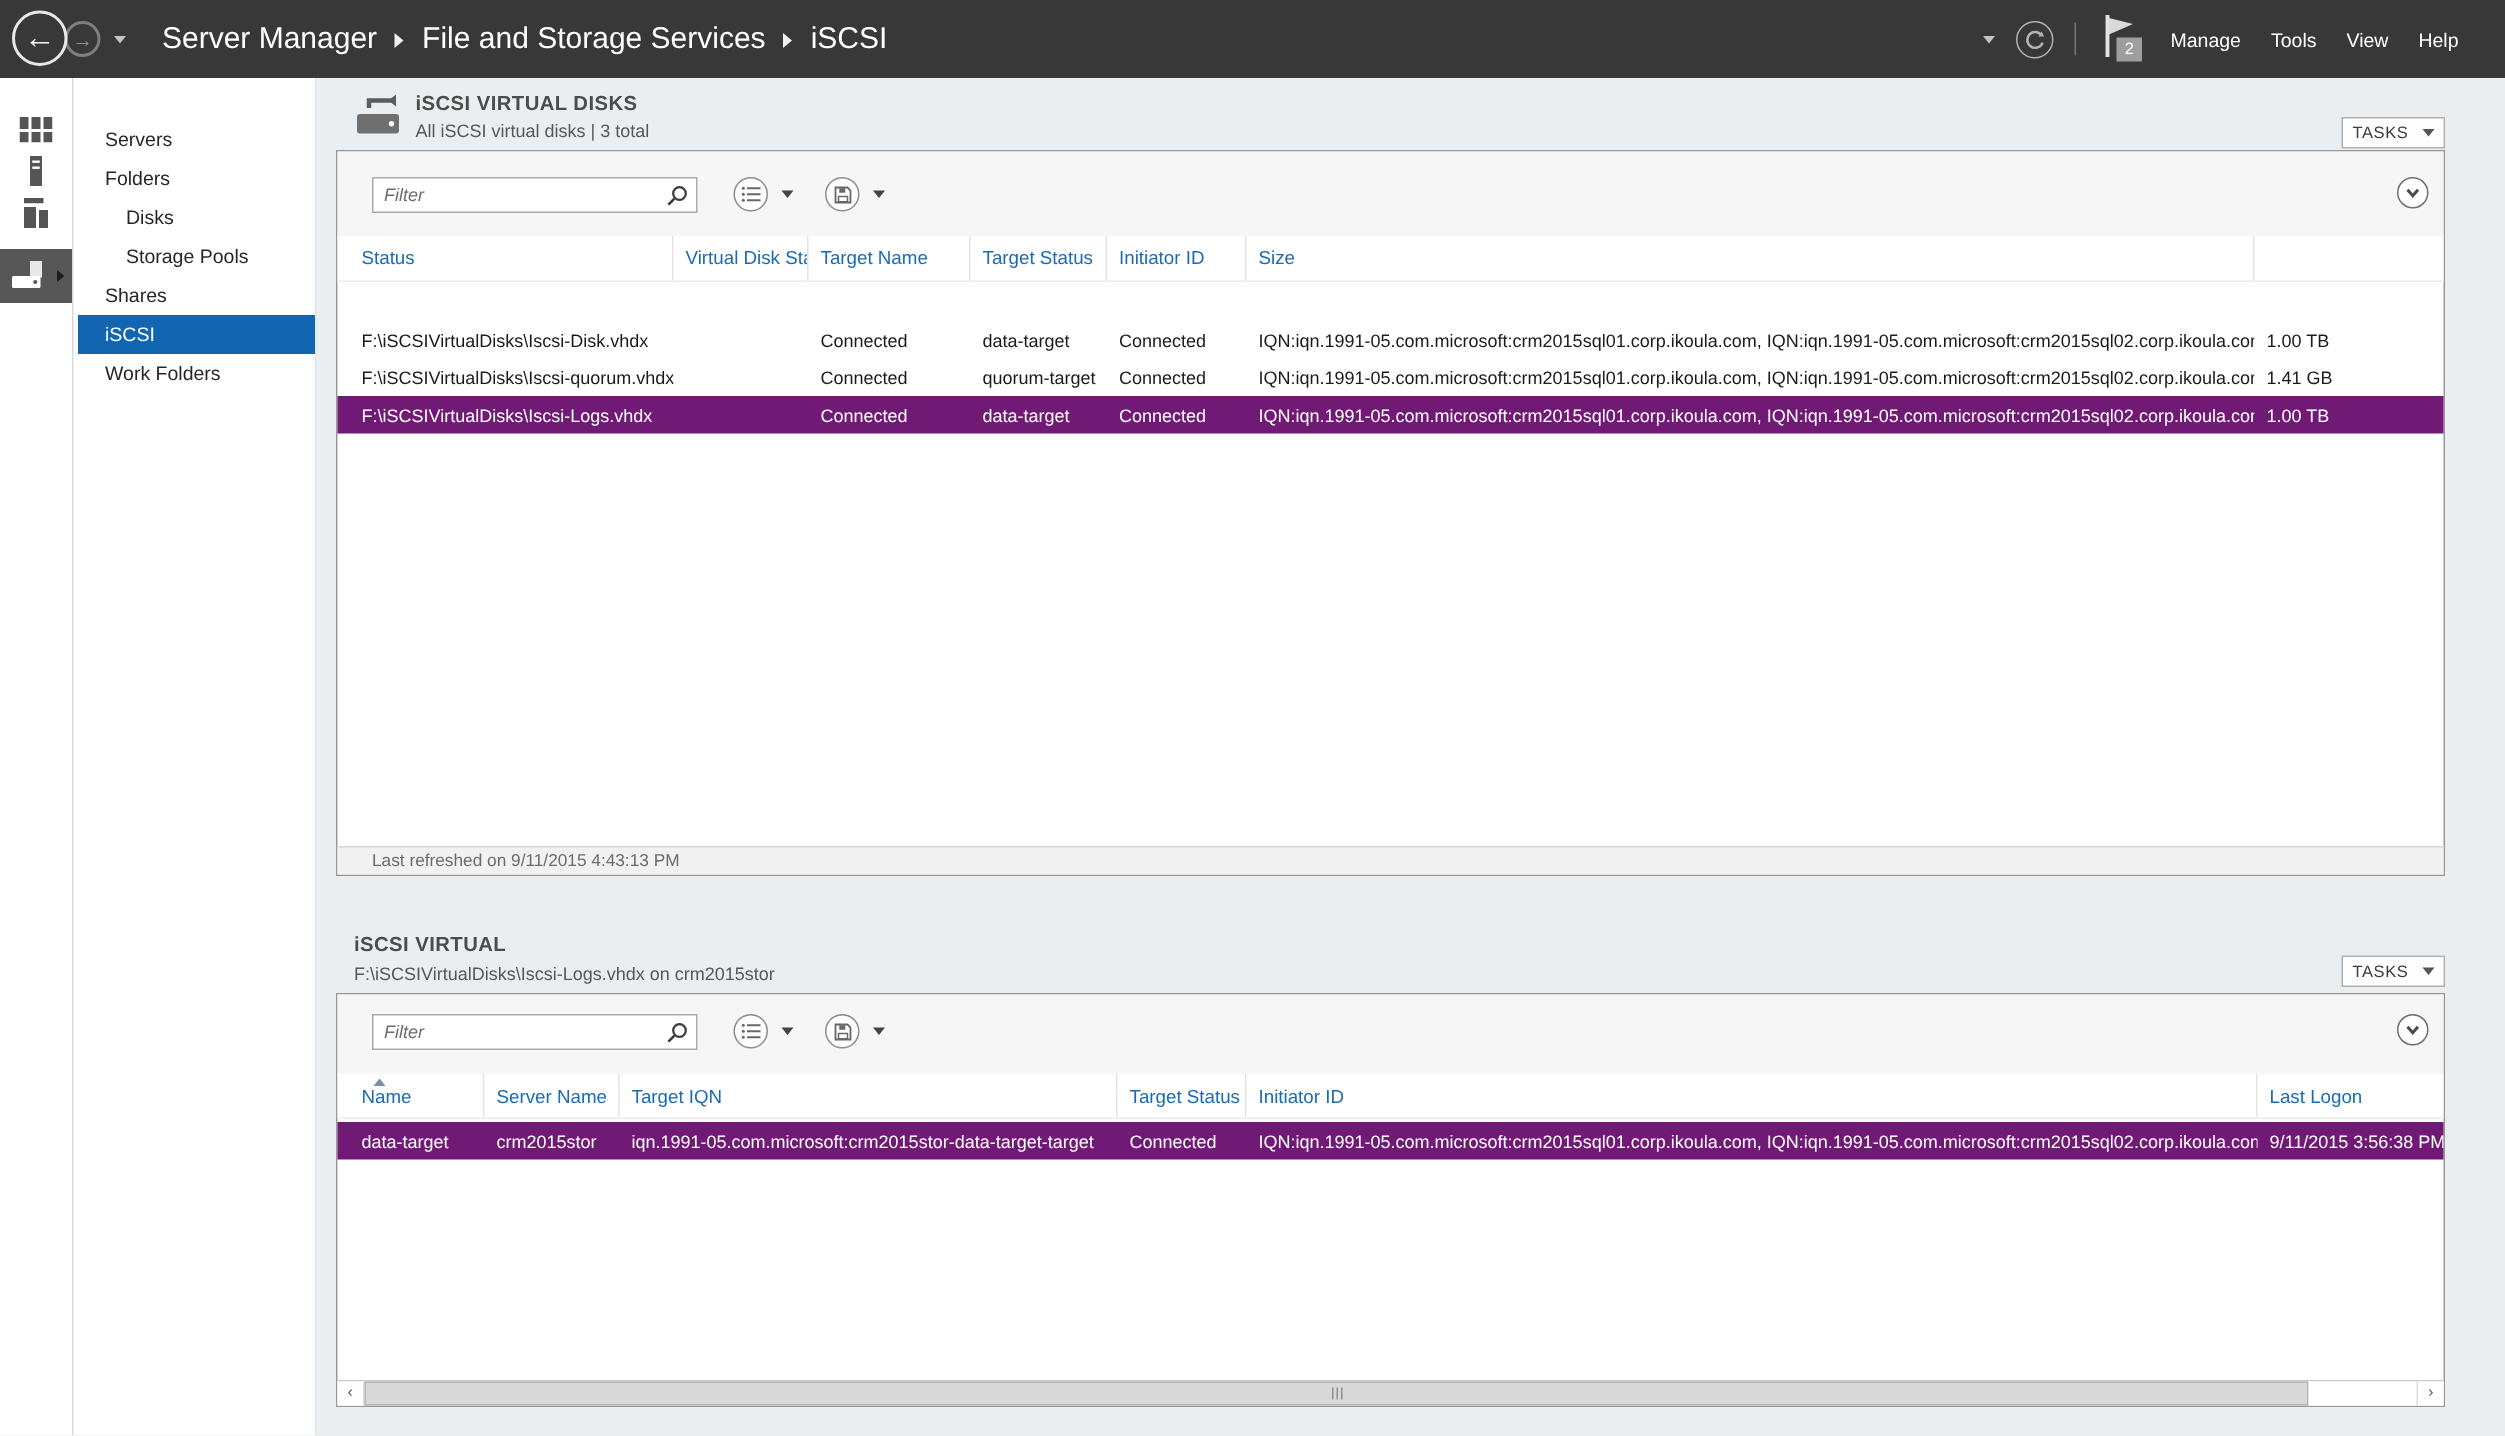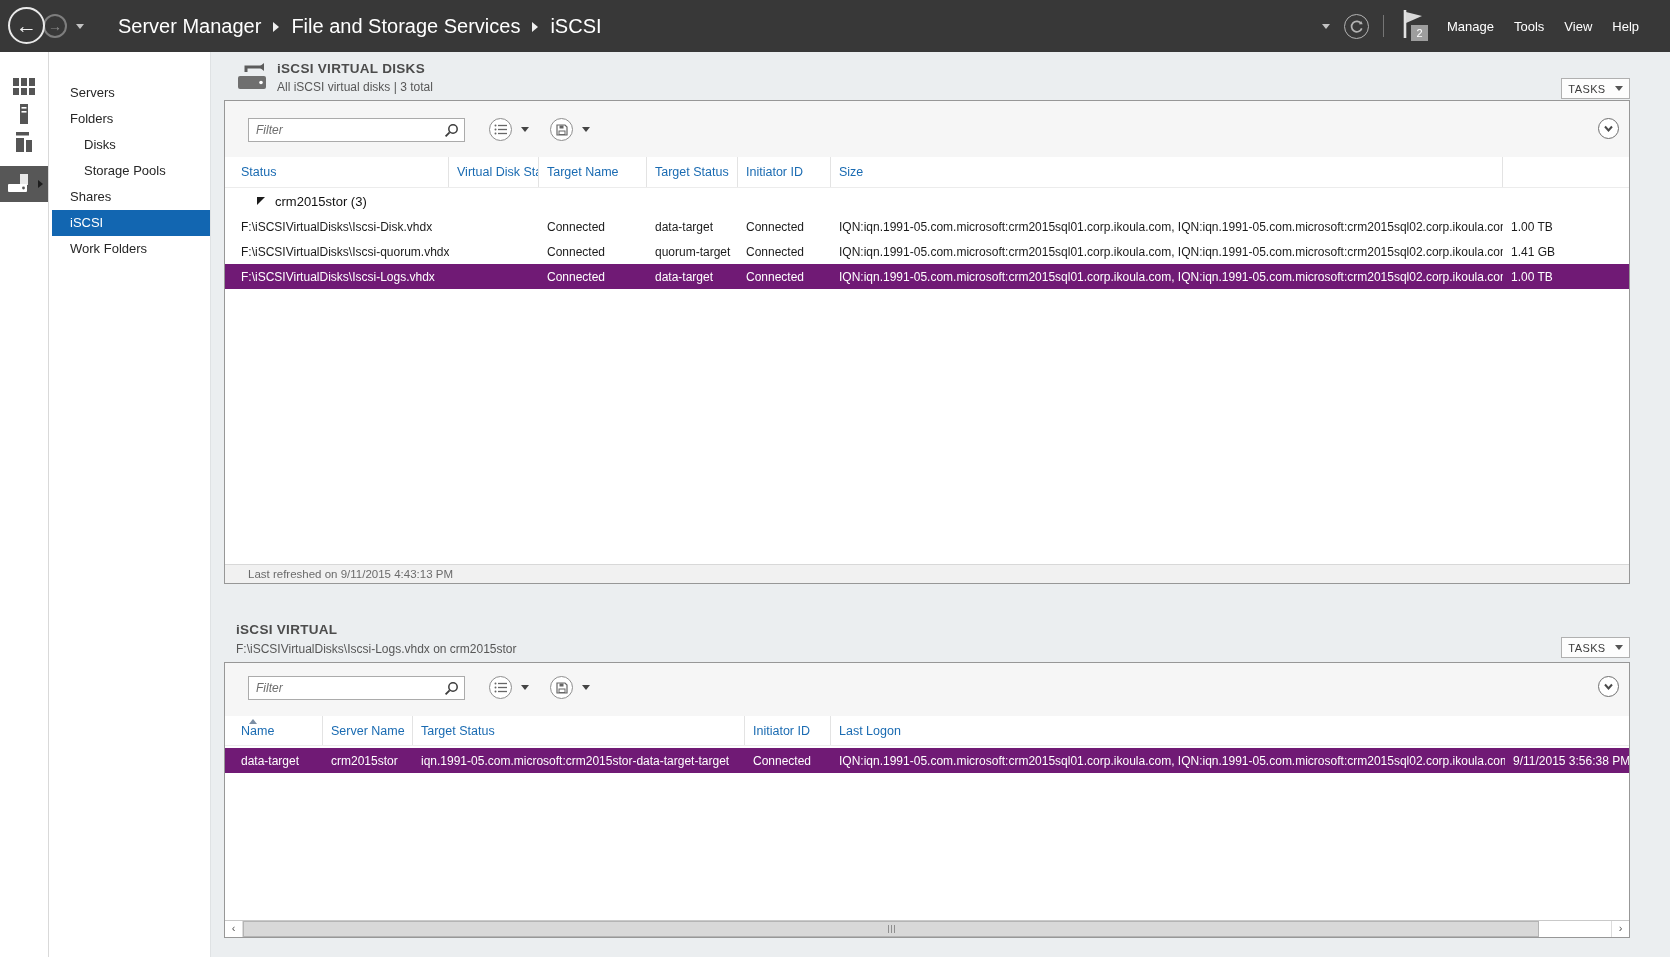--- a/index.html
+++ b/index.html
@@ -9,21 +9,21 @@
     font-family:"Liberation Sans","DejaVu Sans",sans-serif;
     -webkit-font-smoothing:antialiased;
   }
   
   .topbar{position:absolute;left:0;top:0;width:1670px;height:52px;background:#383838;color:#fff;}
   .nav-circle{position:absolute;border-radius:50%;display:flex;align-items:center;justify-content:center;box-sizing:border-box;background:transparent;}
   .back-btn{left:8px;top:7px;width:37px;height:37px;border:2px solid #e9e9e9;font-size:21px;color:#f0f0f0;font-weight:bold;z-index:2;background:#383838;}
   .fwd-btn{left:43px;top:14px;width:24px;height:24px;border:2px solid #7e7e7e;font-size:14px;color:#8a8a8a;}
   .caret-down{width:0;height:0;border-left:4px solid transparent;border-right:4px solid transparent;border-top:5px solid #c3c3c3;display:inline-block;}
   .nav-hist-caret{position:absolute;left:76px;top:24px;}
-  .breadcrumb{position:absolute;left:118px;top:0;height:52px;display:flex;align-items:center;gap:12px;}
+  .breadcrumb{position:absolute;left:108px;top:0;height:52px;display:flex;align-items:center;gap:12px;}
   .crumb{font-size:20px;font-weight:300;color:#ffffff;white-space:nowrap;}
   .crumb-sep{width:0;height:0;border-top:5px solid transparent;border-bottom:5px solid transparent;border-left:6px solid #f0f0f0;display:inline-block;margin-top:2px;}
   .topbar-icons{position:absolute;left:1322px;top:0;height:52px;display:flex;align-items:center;gap:14px;}
   .refresh-btn{width:25px;height:25px;border:1.5px solid #b3b3b3;border-radius:50%;display:flex;align-items:center;justify-content:center;box-sizing:border-box;}
   .topbar-divider{width:1px;height:22px;background:#757575;}
   .flag-wrap{position:relative;width:26px;height:36px;}
   .flag-badge{position:absolute;left:13px;top:17px;width:17px;height:16px;background:#9e9e9e;color:#ffffff;font-size:11px;line-height:16px;text-align:center;}
   .topbar-menus{position:absolute;left:1447px;top:0;height:52px;display:flex;align-items:center;gap:20px;}
   .menu-item{font-size:13px;color:#ffffff;white-space:nowrap;cursor:default;}
   
@@ -235,24 +235,20 @@
   <div class="table-head vd-grid" id="vd-head">
     <span class="th">Status</span>
     <span class="th">Virtual Disk Status</span>
     <span class="th">Target Name</span>
     <span class="th">Target Status</span>
     <span class="th">Initiator ID</span>
     <span class="th">Size</span>
     <span class="th no-sep"></span>
   </div>
 
-  <div class="group-row">
-    <span class="tri-expanded"></span>
-    <span class="group-label">crm2015stor (3)</span>
-  </div>
 
   <div class="rows" id="vd-rows">
     <div class="row vd-grid">
       <span class="td">F:\iSCSIVirtualDisks\Iscsi-Disk.vhdx</span>
       <span class="td"></span>
       <span class="td">Connected</span>
       <span class="td">data-target</span>
       <span class="td">Connected</span>
       <span class="td">IQN:iqn.1991-05.com.microsoft:crm2015sql01.corp.ikoula.com, IQN:iqn.1991-05.com.microsoft:crm2015sql02.corp.ikoula.com</span>
       <span class="td">1.00 TB</span>
@@ -323,20 +319,21 @@
     <span class="collapse-btn">
       <svg width="13" height="13" viewBox="0 0 13 13">
         <polyline points="3,4.5 6.5,8.5 10,4.5" fill="none" stroke="#4a4a4a" stroke-width="2"></polyline>
       </svg>
     </span>
   </div>
 
   <div class="table-head tg-grid" id="tg-head">
     <span class="th">Name</span>
     <span class="th">Server Name</span>
+    <span class="th">Target IQN</span>
     <span class="th">Target Status</span>
     <span class="th">Initiator ID</span>
     <span class="th no-sep">Last Logon</span>
   </div>
   <span class="sort-asc" style="position:absolute;left:24px;top:56px;"></span>
 
   <div class="rows" id="tg-rows">
     <div class="row tg-grid selected">
       <span class="td">data-target</span>
       <span class="td">crm2015stor</span>

